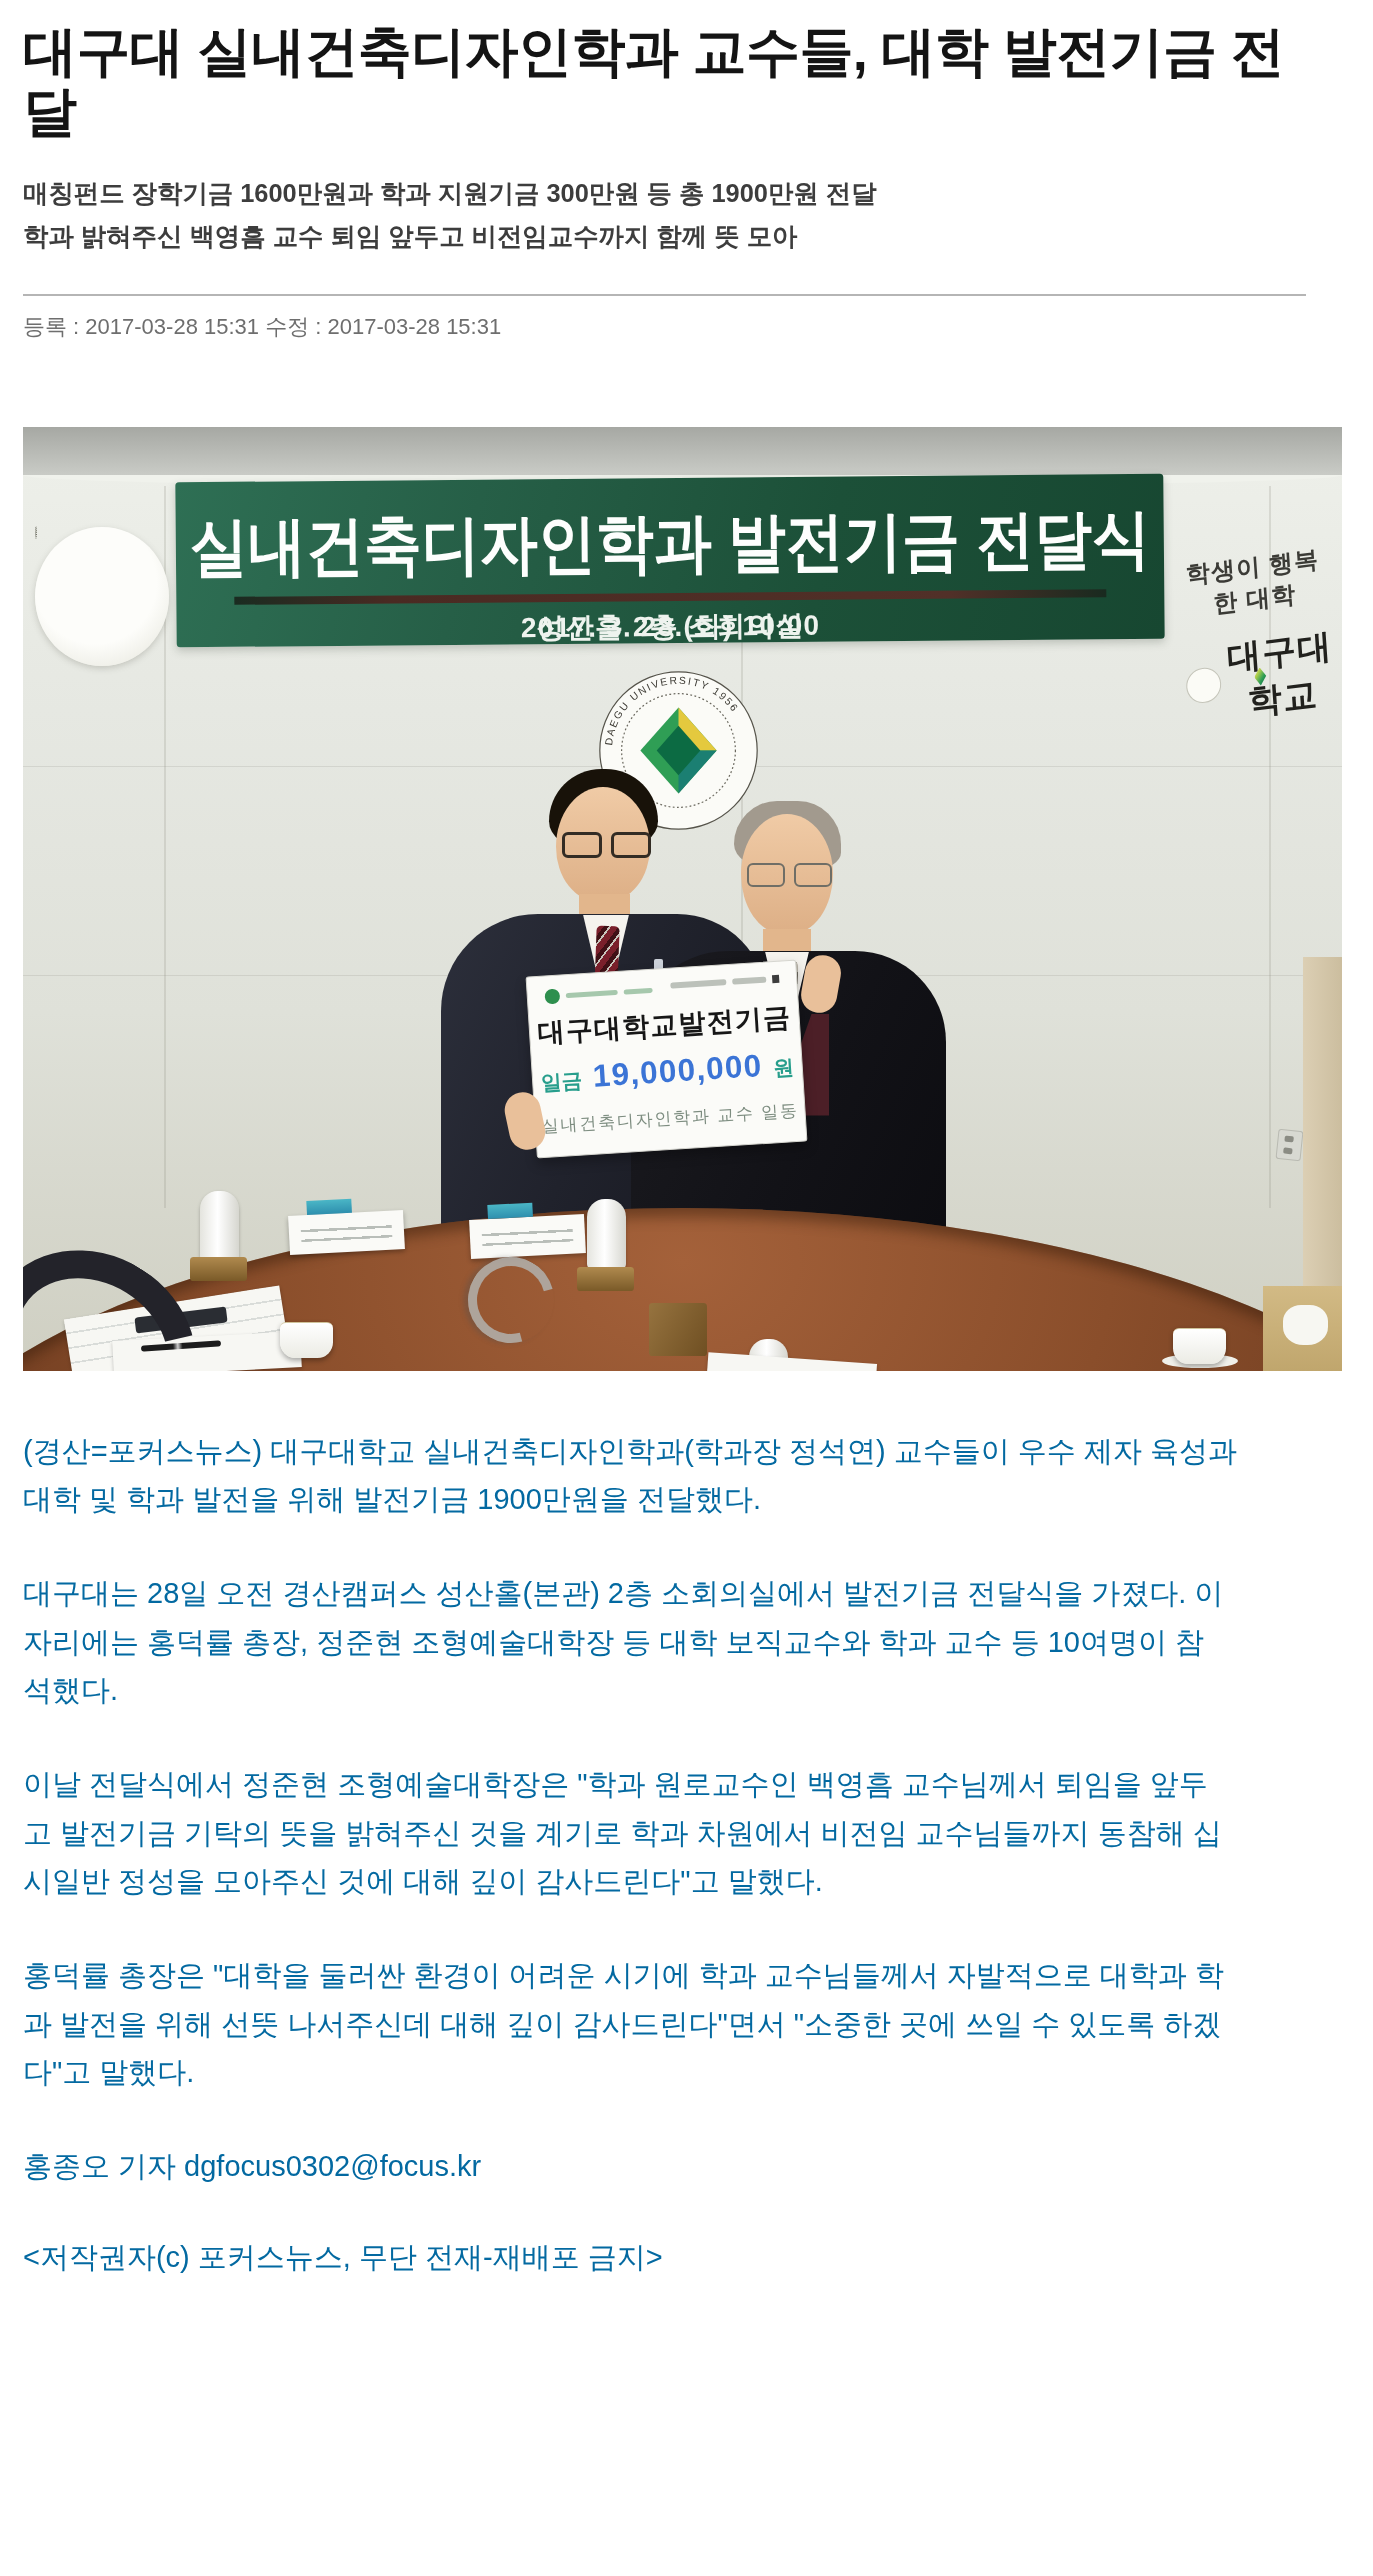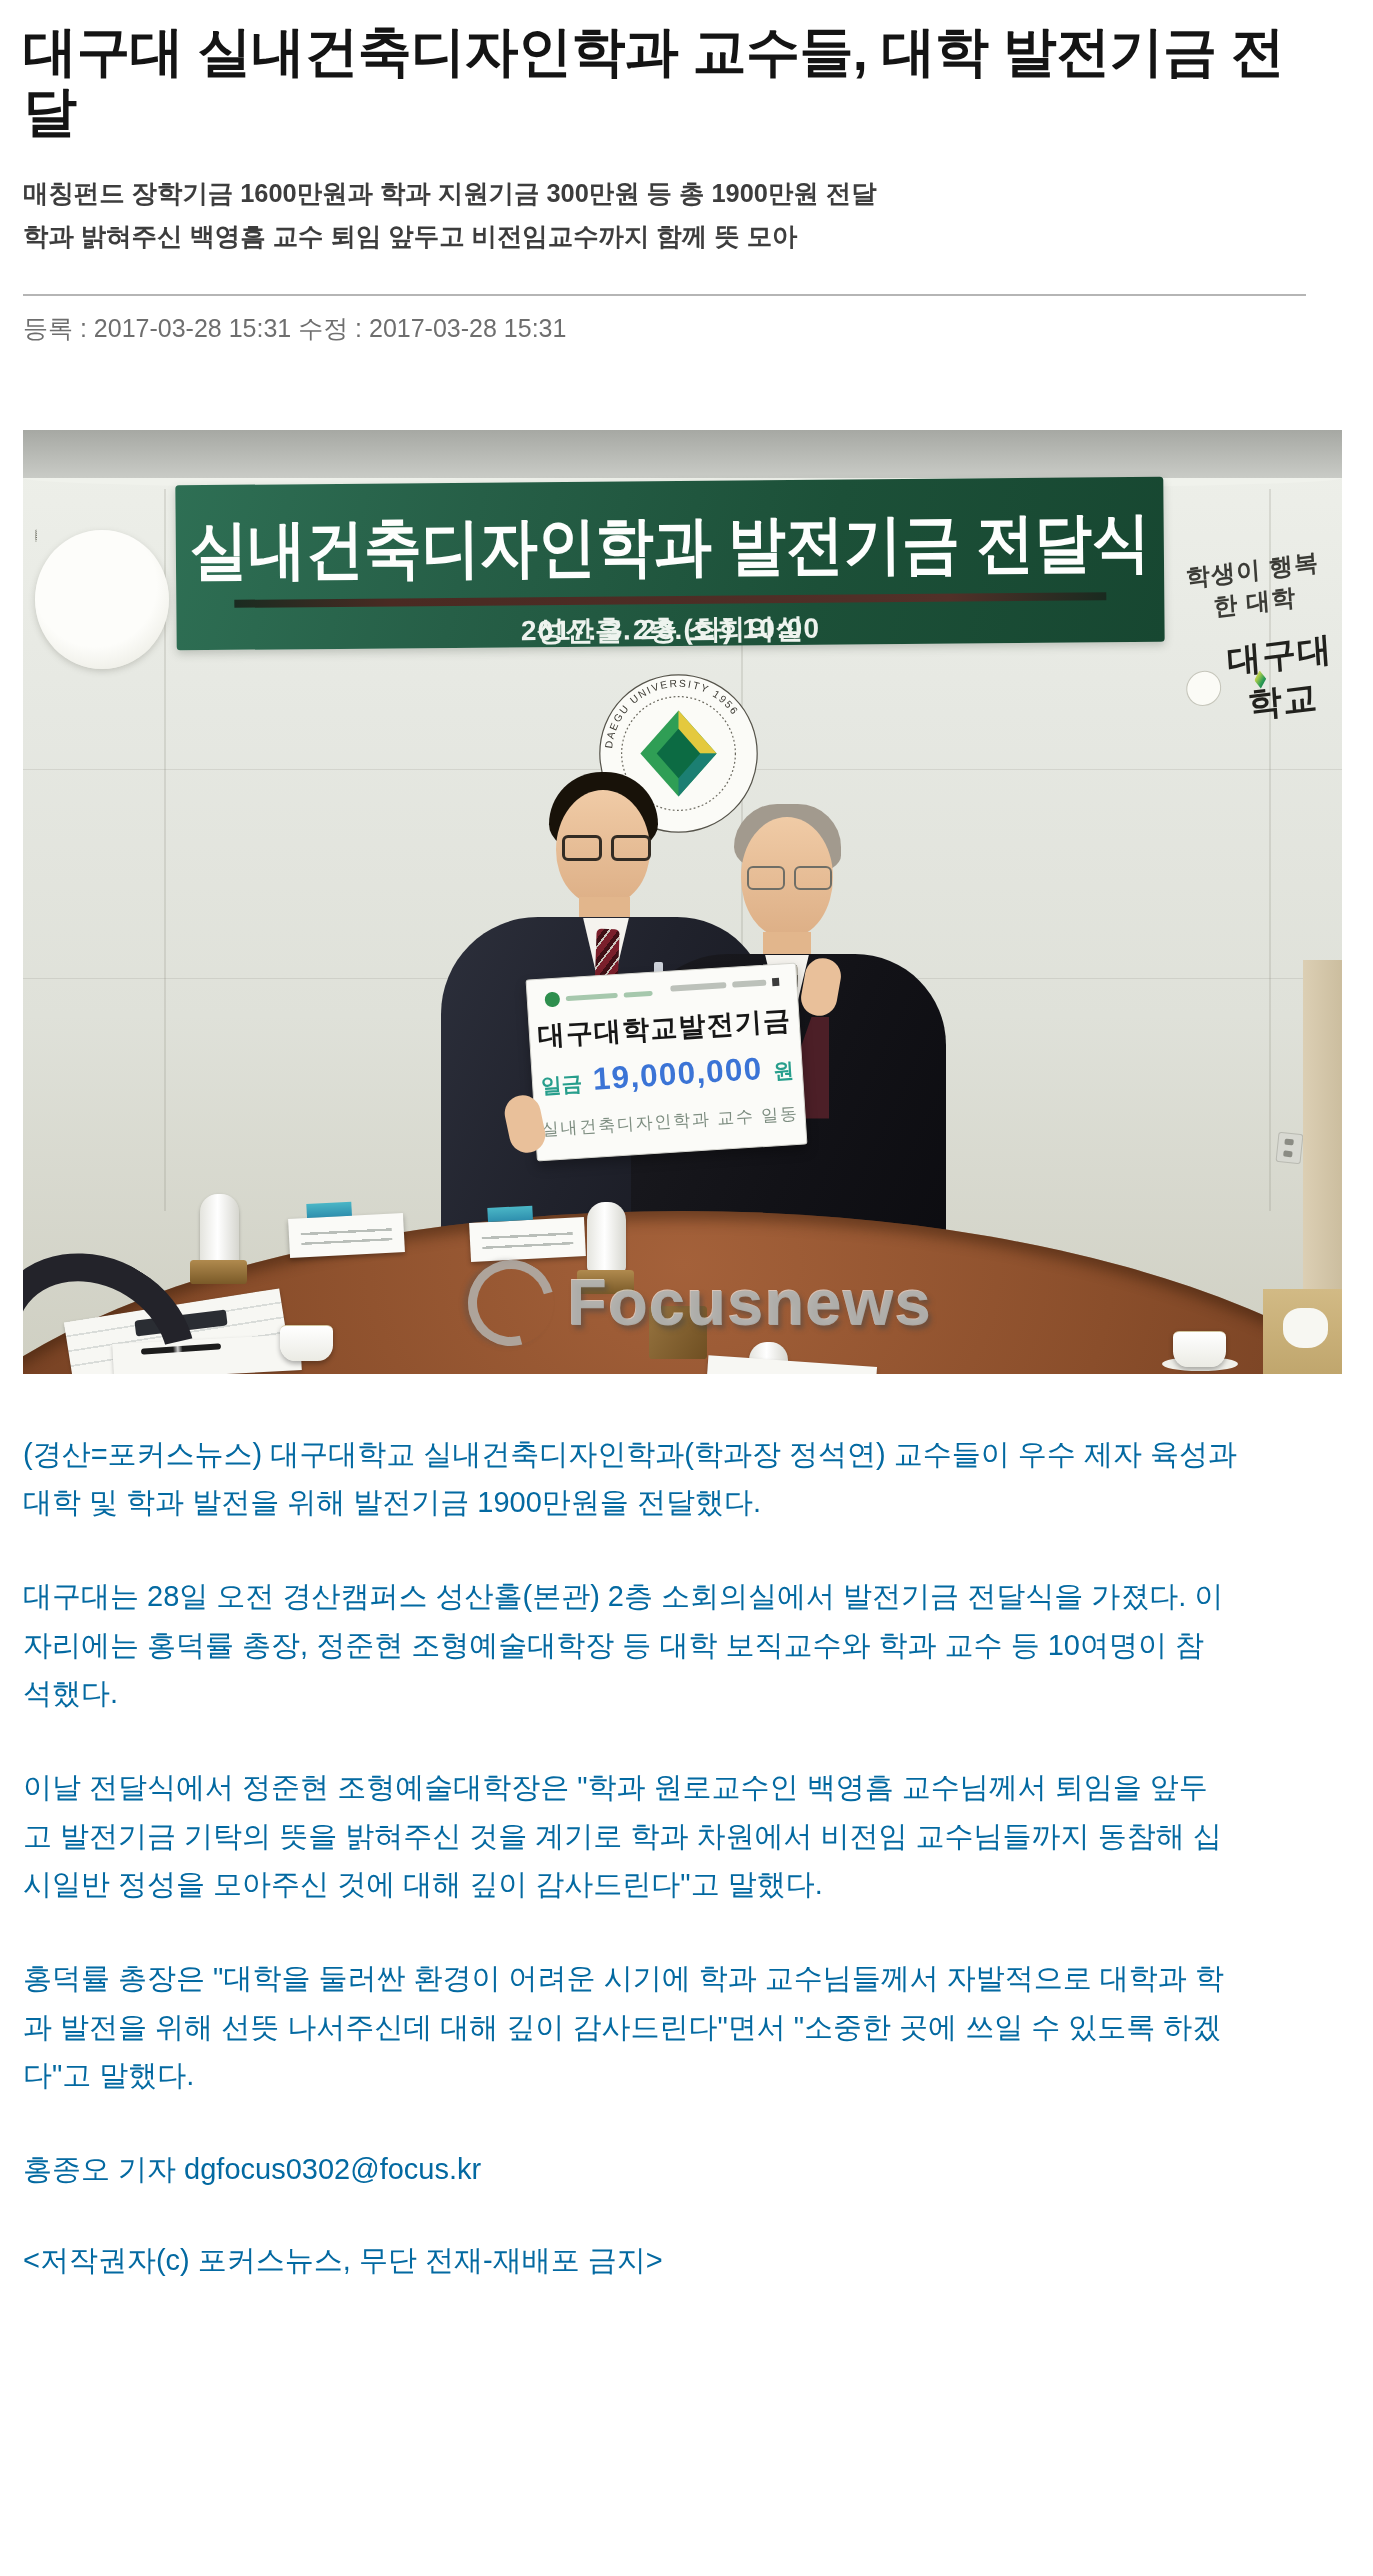--- a/index.html
+++ b/index.html
@@ -4,21 +4,21 @@
 <style>
   html,body{margin:0;padding:0;background:#ffffff;}
   body{width:1373px;height:2576px;overflow:hidden;font-family:"Liberation Sans","DejaVu Sans",sans-serif;color:#222;}
   .page{padding:0 25.4px 0 23px;}
 
   
   h1.title{margin:20.6px 0 0 0;font-size:54px;line-height:1.12;font-weight:700;color:#141414;white-space:pre-line;letter-spacing:-0.6px;}
   .subheads{margin-top:30px;}
   .subheads p{margin:0;font-size:25.4px;line-height:1.7;font-weight:700;color:#3d3d3d;}
   hr.rule{border:none;border-top:2.4px solid #b5b5b5;margin:36px 0 0 0;width:1283px;}
-  .dateline{margin-top:15.7px;font-size:25px;color:#6e6e6e;}
+  .dateline{margin-top:15.7px;font-size:22px;color:#6e6e6e;}
 
   
   figure.photo{margin:85px 0 0 0;position:relative;width:1319px;height:944px;overflow:hidden;
     background:linear-gradient(180deg,#eef0ea 0%,#e6e8e2 30%,#dfe1d9 62%,#cfcfc2 100%);}
   .photo *{position:absolute;}
   .ceiling{left:0;top:0;width:100%;height:48px;background:linear-gradient(#a6a8a3,#c9cbc6);}
   .ceiling-band{left:0;top:48px;width:100%;height:11px;background:#f0f2ec;border-radius:0 0 40% 40%/0 0 100% 100%;}
   .seam-v{top:59px;bottom:163px;width:1.8px;background:rgba(140,140,128,.22);}
   .sv1{left:141px;} .sv2{left:718px;} .sv3{left:1246px;}
   .seam-h{left:0;right:0;height:1.8px;background:rgba(140,140,128,.20);}
@@ -288,21 +288,20 @@
     <div class="cup cupR"></div>
     <div class="chair"></div>
     <div class="trim"></div>
     <div class="cabinet"></div>
     <div class="kettle"></div>
     <div class="outlet ol1"></div>
     <div class="outlet ol2"></div>
 
     <div class="watermark">
       <span class="wm-logo"></span>
-      <span class="wm-text">Focusnews</span>
     </div>
   </figure>
 
 
   <div class="article-body">
     <p class="first">(경산=포커스뉴스) 대구대학교 실내건축디자인학과(학과장 정석연) 교수들이 우수 제자 육성과
 대학 및 학과 발전을 위해 발전기금 1900만원을 전달했다.</p>
     <p>대구대는 28일 오전 경산캠퍼스 성산홀(본관) 2층 소회의실에서 발전기금 전달식을 가졌다. 이
 자리에는 홍덕률 총장, 정준현 조형예술대학장 등 대학 보직교수와 학과 교수 등 10여명이 참
 석했다.</p>

